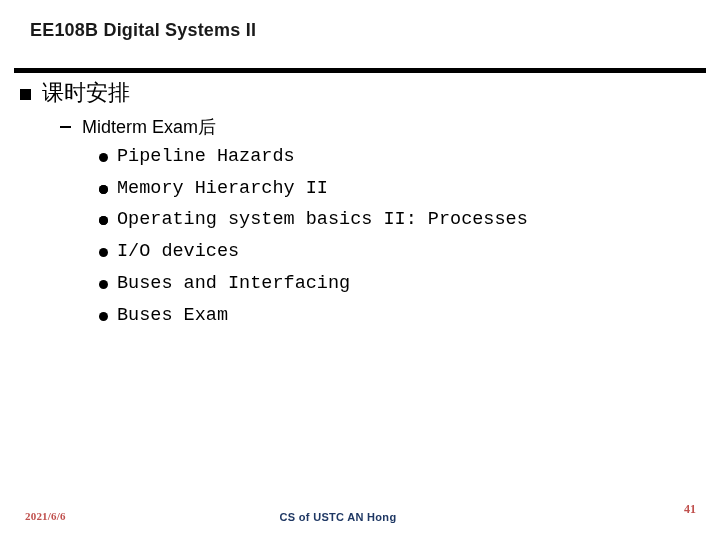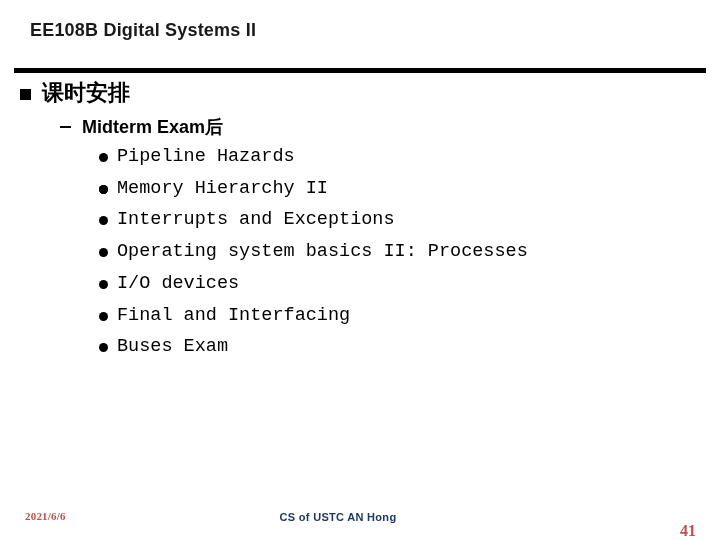--- a/index.html
+++ b/index.html
@@ -44,42 +44,42 @@
     left: 0;
     top: 78px;
     width: 720px;
   }
   
   .lvl1 {
     position: relative;
     margin: 0 0 0 18px;
     padding-left: 24px;
     font-family: "Liberation Sans", sans-serif;
-    font-weight: bold;
+    font-weight: normal;
     font-size: 22px;
     line-height: 30px;
     color: #000000;
     white-space: nowrap;
   }
   .lvl1 .sq {
     position: absolute;
     left: 2px;
     top: 11px;
     width: 11px;
     height: 11px;
     background: #000000;
     display: block;
   }
   
   .lvl2 {
     position: relative;
     margin: 6px 0 0 60px;
     padding-left: 22px;
     font-family: "Liberation Sans", sans-serif;
-    font-weight: bold;
+    font-weight: normal;
     font-size: 18px;
     line-height: 26px;
     color: #000000;
     white-space: nowrap;
   }
   .lvl2 .dash {
     position: absolute;
     left: 0px;
     top: 12px;
     width: 11px;
@@ -126,24 +126,24 @@
     text-align: center;
     font-family: "Liberation Sans", sans-serif;
     font-weight: bold;
     font-size: 11px;
     color: #1f3864;
     letter-spacing: 0.3px;
   }
   .footer-page {
     position: absolute;
     right: 24px;
-    top: 522px;
+    top: 502px;
     font-family: "Liberation Serif", serif;
     font-weight: bold;
-    font-size: 16px;
+    font-size: 12px;
     color: #c0504d;
   }
 </style>
 </head>
 <body>
 
 <div class="slide">
 
   <div class="slide-title">EE108B Digital Systems II</div>
   <div class="title-rule"></div>
@@ -166,33 +166,32 @@
     </div>
     <div class="lvl3">
       <span class="dot"></span>
     </div>
     <div class="lvl3">
       <span class="dot"></span>
       <span>Memory Hierarchy II</span>
     </div>
     <div class="lvl3">
       <span class="dot"></span>
-      <span>Interrupts and Exceptions</span>
     </div>
     <div class="lvl3">
       <span class="dot"></span>
       <span>Operating system basics II: Processes</span>
     </div>
     <div class="lvl3">
       <span class="dot"></span>
       <span>I/O devices</span>
     </div>
     <div class="lvl3">
       <span class="dot"></span>
-      <span>Final and Interfacing</span>
+      <span>Buses and Interfacing</span>
     </div>
     <div class="lvl3">
       <span class="dot"></span>
       <span>Buses Exam</span>
     </div>
 
   </div>
 
   <div class="footer-date">2021/6/6</div>
   <div class="footer-center">CS of USTC AN Hong</div>

